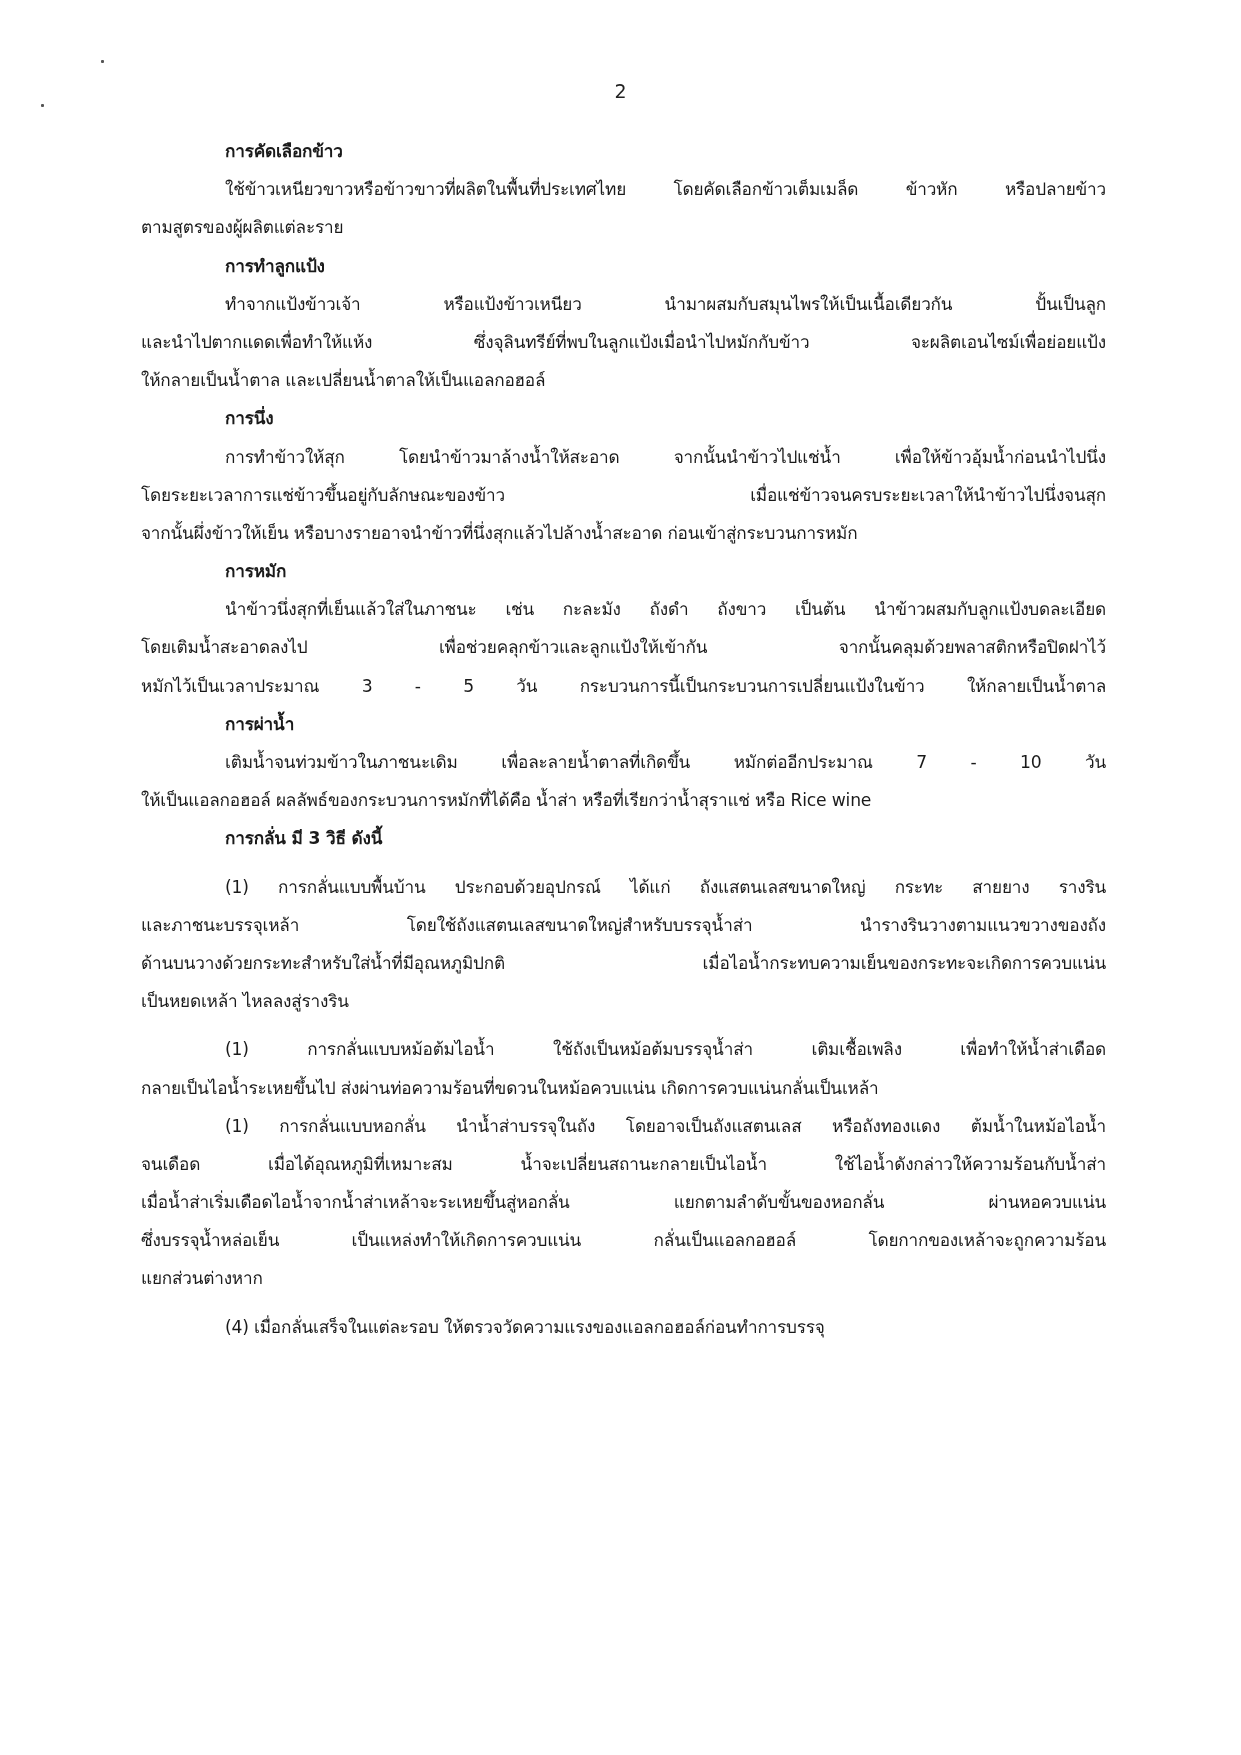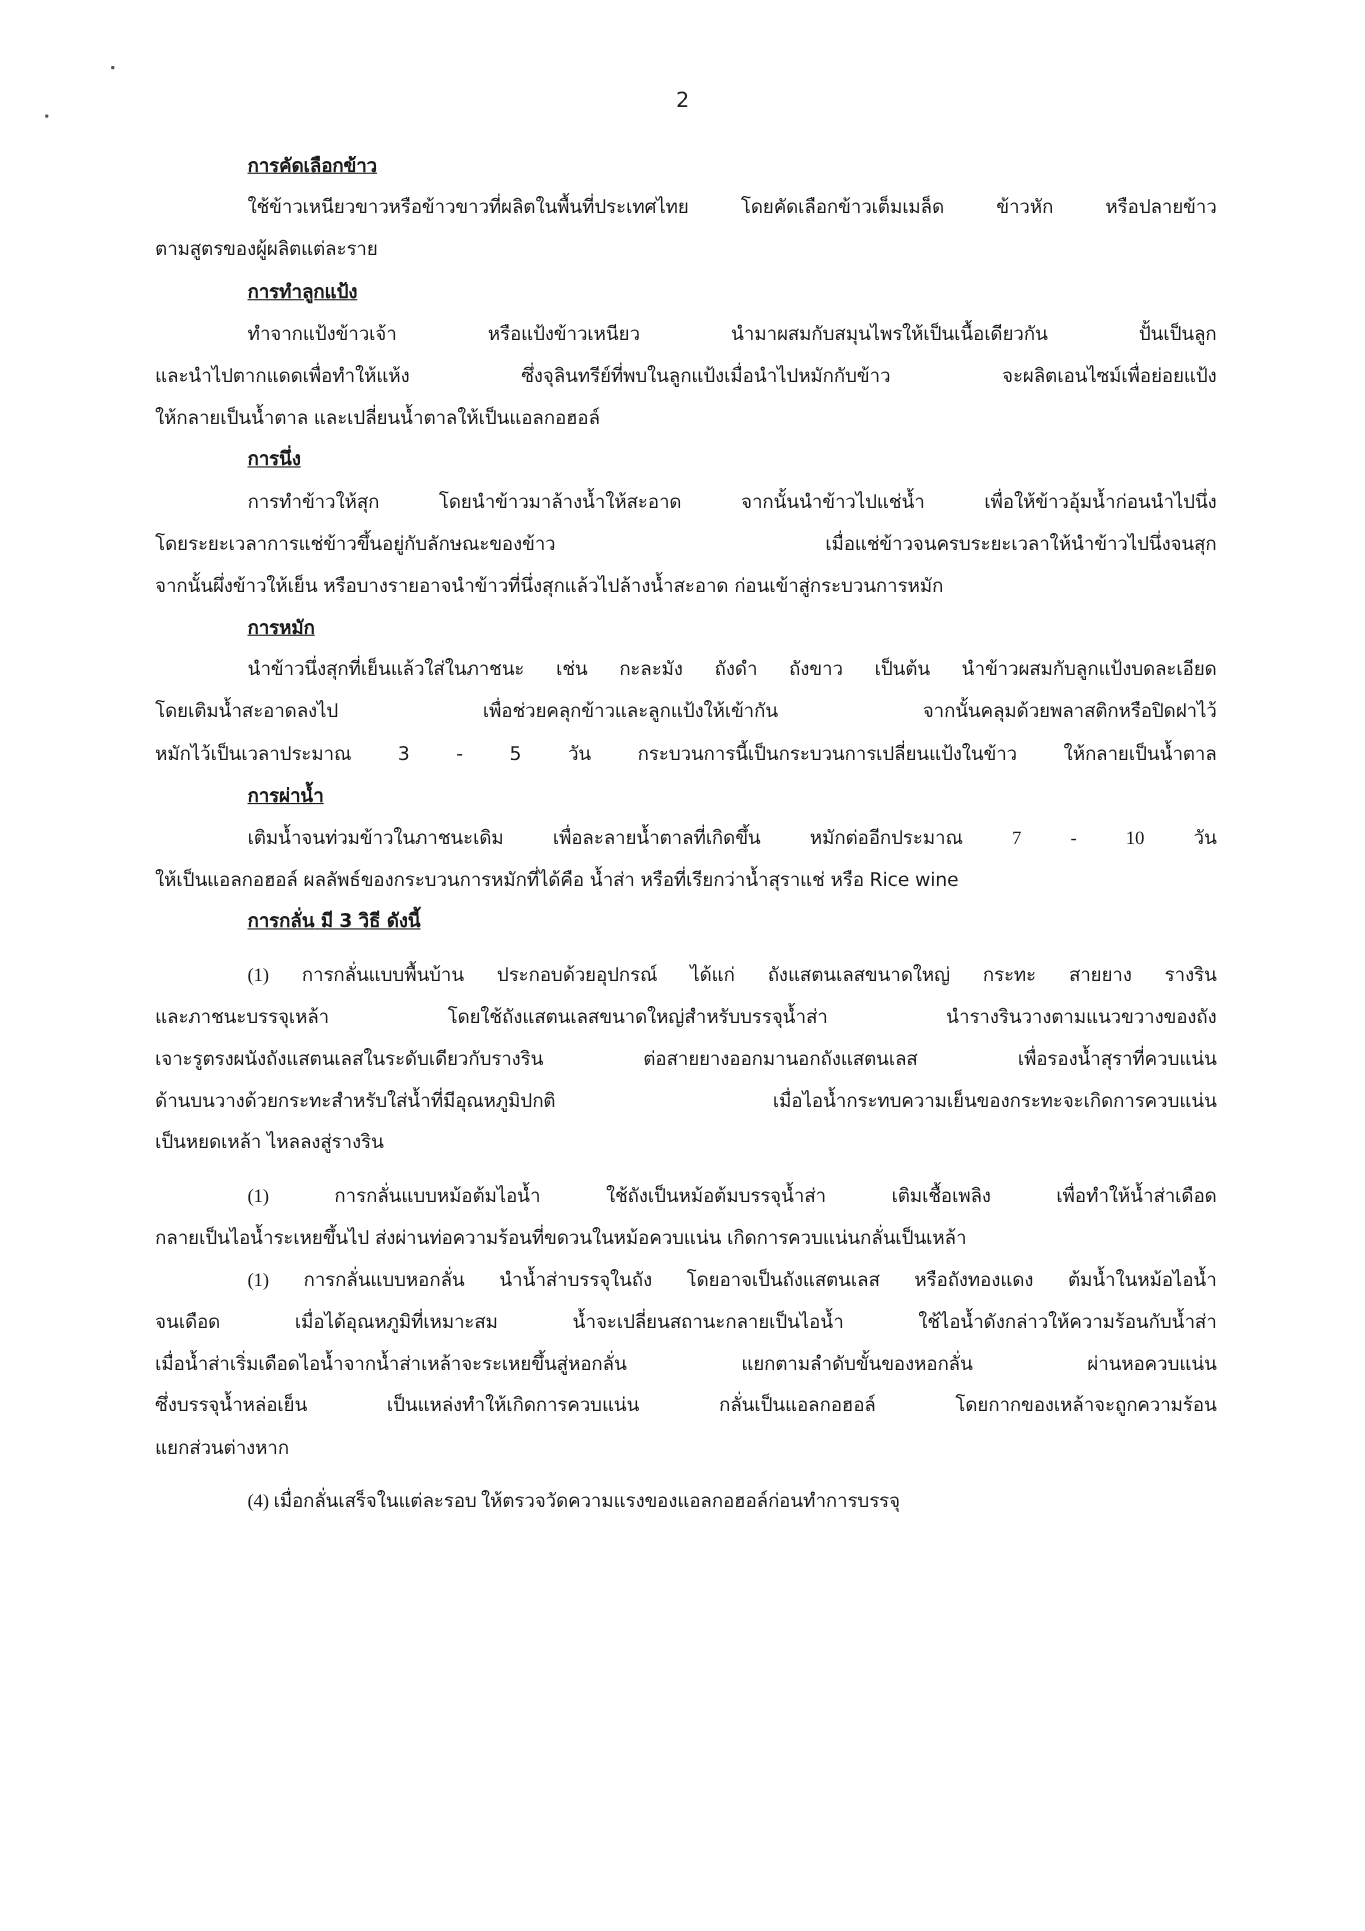--- a/index.html
+++ b/index.html
@@ -13,22 +13,22 @@
     position: absolute; top: 80px; left: 0; width: 1241px; text-align: center;
     font-size: 19px; font-weight: normal; color: #222;
   }
   .content {
     position: absolute; left: 141px; top: 132px; width: 965px;
   }
   .line {
     height: 38.2px; line-height: 38px; white-space: nowrap;
     font-size: 17.2px; letter-spacing: -0.2px; overflow: visible;
   }
-  .heading { font-weight: bold; padding-left: 84px; text-decoration: underline; }
-  .indent { padding-left: 84px; font-family: Liberation Serif, serif; }
+  .heading { font-weight: bold; padding-left: 84px; }
+  .indent { padding-left: 84px; }
   .justify { text-align: justify; text-align-last: justify; white-space: normal; }
   .gap { height: 10px; }
   .artifact { position: absolute; width: 3px; height: 3px; background: #555; border-radius: 1px; }
 </style>
 </head>
 <body>
 
 <div class="page">
 
   <div class="artifact" style="left:101px;top:60px;"></div>
@@ -61,21 +61,20 @@
     <div class="line indent justify">เติมน้ำจนท่วมข้าวในภาชนะเดิม เพื่อละลายน้ำตาลที่เกิดขึ้น หมักต่ออีกประมาณ 7 - 10 วัน</div>
     <div class="line">ให้เป็นแอลกอฮอล์ ผลลัพธ์ของกระบวนการหมักที่ได้คือ น้ำส่า หรือที่เรียกว่าน้ำสุราแช่ หรือ Rice wine</div>
 
     <div class="line heading">
       <span>การกลั่น</span><span> มี 3 วิธี ดังนี้</span>
     </div>
     <div class="gap"></div>
 
     <div class="line indent justify">(1) การกลั่นแบบพื้นบ้าน ประกอบด้วยอุปกรณ์ ได้แก่ ถังแสตนเลสขนาดใหญ่ กระทะ สายยาง รางริน</div>
     <div class="line justify">และภาชนะบรรจุเหล้า โดยใช้ถังแสตนเลสขนาดใหญ่สำหรับบรรจุน้ำส่า นำรางรินวางตามแนวขวางของถัง</div>
-    <div class="line justify">เจาะรูตรงผนังถังแสตนเลสในระดับเดียวกับรางริน  ต่อสายยางออกมานอกถังแสตนเลส เพื่อรองน้ำสุราที่ควบแน่น</div>
     <div class="line justify">ด้านบนวางด้วยกระทะสำหรับใส่น้ำที่มีอุณหภูมิปกติ เมื่อไอน้ำกระทบความเย็นของกระทะจะเกิดการควบแน่น</div>
     <div class="line">เป็นหยดเหล้า ไหลลงสู่รางริน</div>
     <div class="gap"></div>
 
     <div class="line indent justify">(1) การกลั่นแบบหม้อต้มไอน้ำ ใช้ถังเป็นหม้อต้มบรรจุน้ำส่า เติมเชื้อเพลิง เพื่อทำให้น้ำส่าเดือด</div>
     <div class="line">กลายเป็นไอน้ำระเหยขึ้นไป ส่งผ่านท่อความร้อนที่ขดวนในหม้อควบแน่น เกิดการควบแน่นกลั่นเป็นเหล้า</div>
 
     <div class="line indent justify">(1) การกลั่นแบบหอกลั่น นำน้ำส่าบรรจุในถัง โดยอาจเป็นถังแสตนเลส หรือถังทองแดง ต้มน้ำในหม้อไอน้ำ</div>
     <div class="line justify">จนเดือด เมื่อได้อุณหภูมิที่เหมาะสม น้ำจะเปลี่ยนสถานะกลายเป็นไอน้ำ ใช้ไอน้ำดังกล่าวให้ความร้อนกับน้ำส่า</div>
     <div class="line justify">เมื่อน้ำส่าเริ่มเดือดไอน้ำจากน้ำส่าเหล้าจะระเหยขึ้นสู่หอกลั่น แยกตามลำดับขั้นของหอกลั่น ผ่านหอควบแน่น</div>

